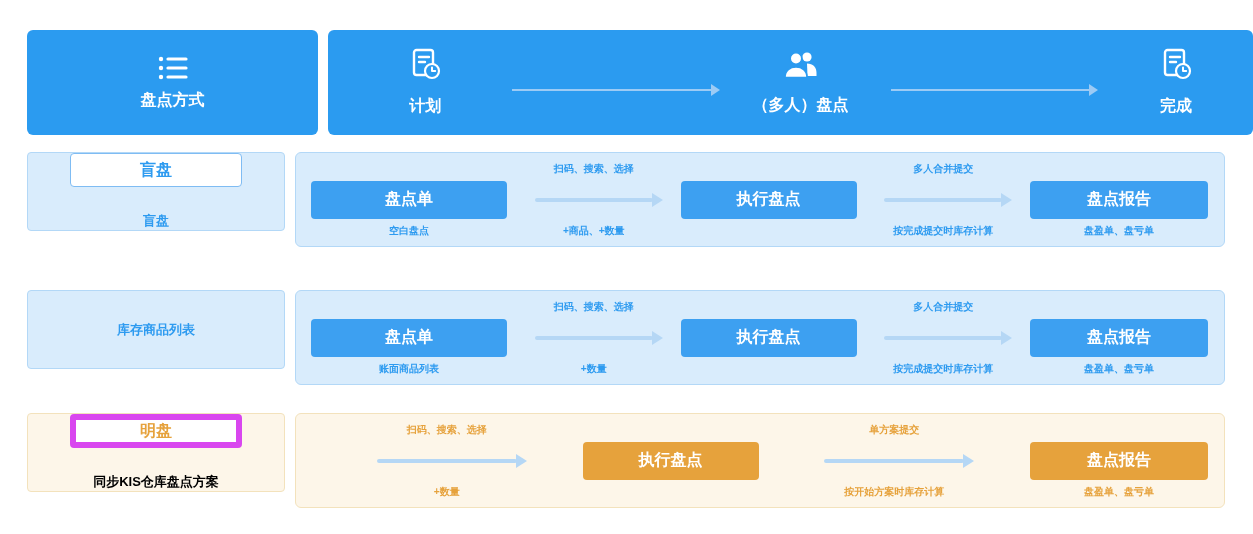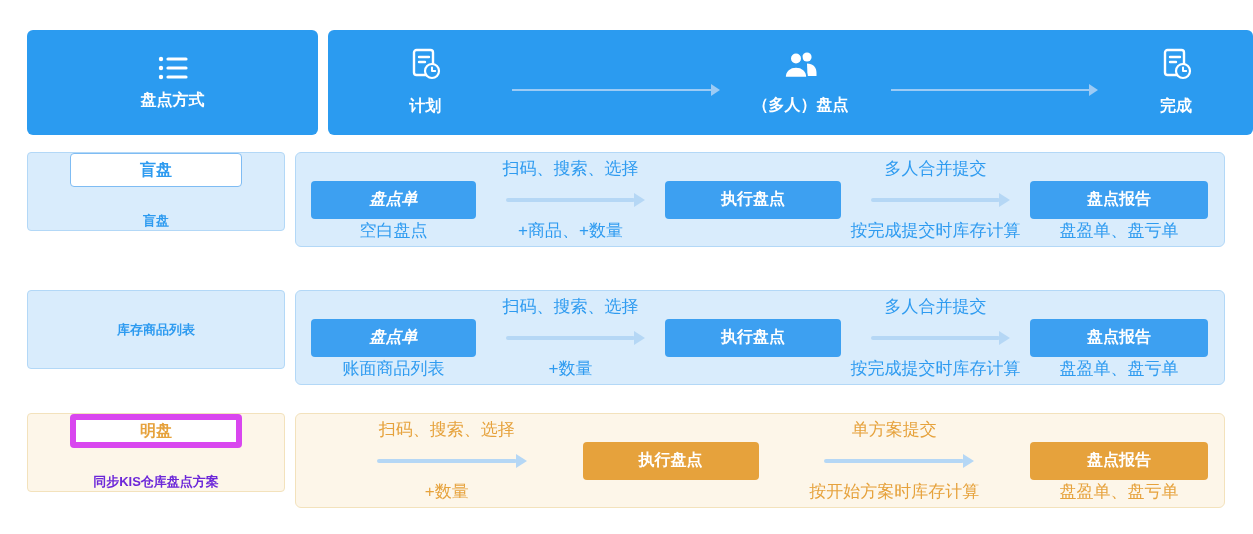--- a/index.html
+++ b/index.html
@@ -105,51 +105,51 @@
     display: flex;
     align-items: center;
     justify-content: center;
     font-size: 16px;
     font-weight: bold;
   }
   .theme-blue .method-box   { border: 1px solid #7FBCF3; color: #2E9BF0; }
   .theme-orange .method-box { border: 6px solid #d946ef; color: #E6A23C; }
   .method-sub { font-size: 13px; font-weight: bold; }
   .theme-blue .method-sub   { color: #2E9BF0; }
-  .theme-orange .method-sub { color: #6d28d9; text-align: center; }
+  .theme-orange .method-sub { color: #000000; text-align: center; }
 
   .cell {
     display: flex;
     flex-direction: column;
     align-items: center;
   }
   .arrow-cell { flex: 1; min-width: 0; }
   .cell-top, .cell-bottom {
     height: 24px;
     line-height: 24px;
-    font-size: 17px;
-    font-weight: normal;
+    font-size: 10px;
+    font-weight: bold;
     white-space: nowrap;
   }
   .theme-blue .cell-top, .theme-blue .cell-bottom     { color: #2E9BF0; }
   .theme-orange .cell-top, .theme-orange .cell-bottom { color: #E6A23C; }
 
   .flow-btn {
     height: 38px;
     border: none;
     border-radius: 4px;
     color: #ffffff;
     font-size: 16px;
     font-weight: bold;
     font-family: inherit;
     cursor: pointer;
   }
   .theme-blue .flow-btn   { background: #3DA0F1; }
   .theme-orange .flow-btn { background: #E6A23C; }
-  .w-plan   { width: 165px; font-style: italic; }
+  .w-plan   { width: 196px; }
   .w-exec   { width: 176px; }
   .w-report { width: 178px; }
 
   .cell-mid {
     height: 38px;
     display: flex;
     align-items: center;
     justify-content: center;
     width: 100%;
   }

